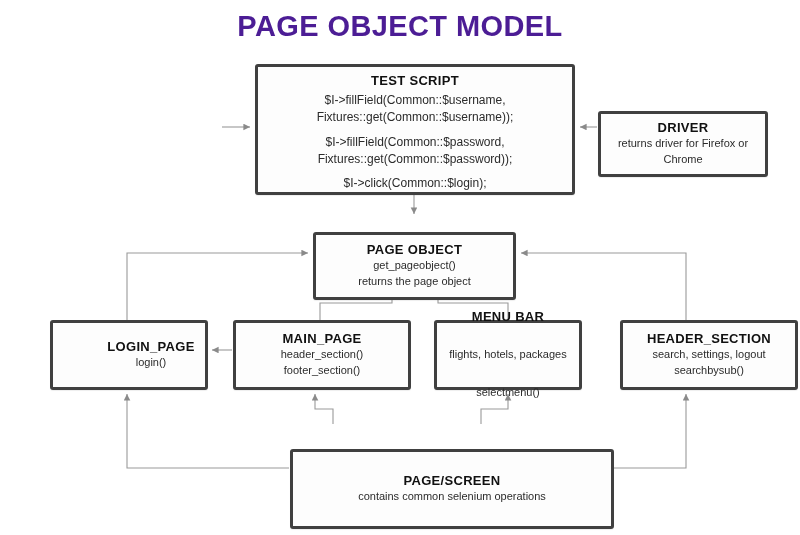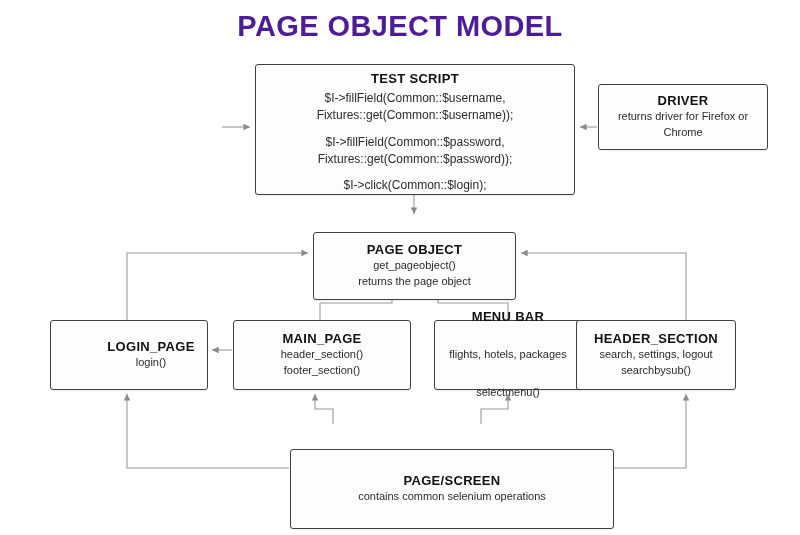--- a/index.html
+++ b/index.html
@@ -11,37 +11,37 @@
   #stage{position:absolute;left:0;top:0;width:800px;height:535px;}
   #edges{position:absolute;left:0;top:0;width:800px;height:535px;pointer-events:none;}
 
   .title{
     position:absolute;left:0;top:10px;width:800px;text-align:center;
     font-size:29px;font-weight:bold;letter-spacing:.4px;color:#4c1d95;
   }
 
   .node{
     position:absolute;box-sizing:border-box;
-    background:#fdfdfd;border:1px solid #404040;border-radius:3px;
+    background:#fdfdfd;border:3px solid #404040;border-radius:3px;
     display:flex;flex-direction:column;align-items:center;justify-content:center;
     text-align:center;box-shadow:0 1px 1px rgba(0,0,0,.07);
   }
   .node .hd{font-weight:bold;font-size:13px;letter-spacing:.3px;color:#111;line-height:1.25;}
   .node .ln{font-size:11px;color:#2b2b2b;line-height:1.45;}
   .node .sp{height:11px;}
   .code .ln{font-size:12px;line-height:1.4;}
 
   #n-credentials{left:50px;top:97px;width:172px;height:62px;}
   #n-testscript{left:255px;top:64px;width:320px;height:131px;justify-content:flex-start;padding-top:6px;}
-  #n-driver{left:598px;top:84px;width:170px;height:66px;}
+  #n-driver{left:598px;top:111px;width:170px;height:66px;}
   #n-pageobject{left:313px;top:232px;width:203px;height:68px;}
   #n-loginpage{left:50px;top:320px;width:158px;height:70px;padding-left:44px;}
   #n-mainpage{left:233px;top:320px;width:178px;height:70px;}
   #n-menubar{left:434px;top:320px;width:148px;height:70px;gap:22px;}
-  #n-headersection{left:576px;top:320px;width:160px;height:70px;}
+  #n-headersection{left:620px;top:320px;width:178px;height:70px;}
   #n-pagescreen{left:290px;top:449px;width:324px;height:80px;}
 
   #n-testscript .hd{margin-bottom:3px;}
 </style>
 </head>
 <body>
 
 <div id="stage">
 
   <div class="title">PAGE OBJECT MODEL</div>

